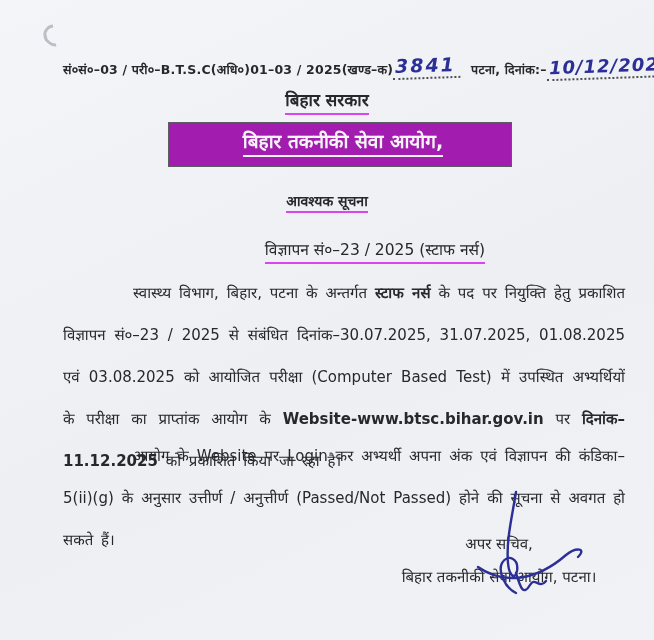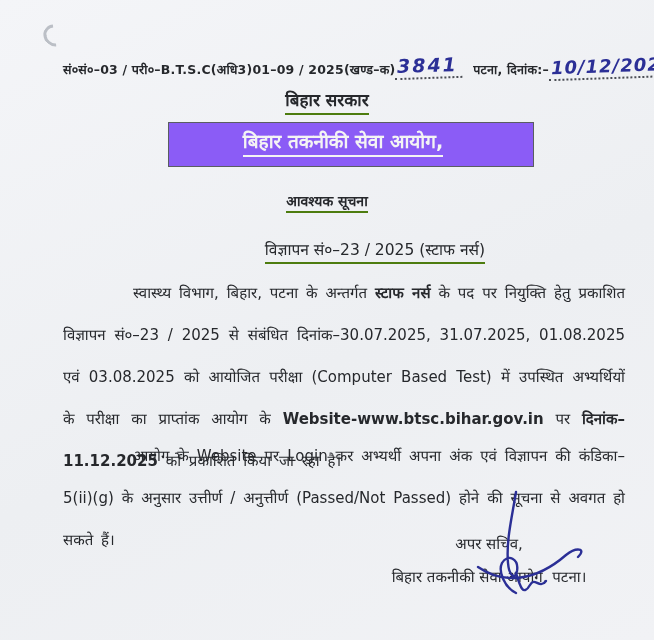--- a/index.html
+++ b/index.html
@@ -43,28 +43,28 @@
   .place-date{margin-left:11px;}
   .hand-date{
     font-size:18px;letter-spacing:1px;
     border-bottom:2px dotted #4b4e55;
     padding:0 2px 1px 2px;
     transform:rotate(-2deg);
     display:inline-block;position:relative;top:-2px;
   }
 
   .center{width:100%;text-align:center;}
-  .u{ border-bottom:2px solid #4d7c0f; padding-bottom:2px; display:inline-block; line-height:1.15;}
+  .u{ border-bottom:2px solid #d946ef; padding-bottom:2px; display:inline-block; line-height:1.15;}
 
   .gov-title{position:absolute;left:0;top:90px;font-size:17px;font-weight:700;}
 
   .org-box{
     position:absolute;left:169px;top:123px;width:336px;
-    background:#8b5cf6;color:#f4f4f4;
-    text-align:center;padding:7px 22px 9px 6px;
+    background:#a21caf;color:#f4f4f4;
+    text-align:center;padding:7px 0 9px 6px;
     box-shadow:0 0 0 1px #5a5d62;
   }
   .org-box .l1{font-size:19px;font-weight:700;}
   .org-box .l2{font-size:14.5px;font-weight:700;margin-top:2px;}
   .org-box .u{border-bottom-color:#f4f4f4;}
 
   .notice-heading{position:absolute;left:0;top:193px;font-size:14px;font-weight:700;}
   .advert-heading{position:absolute;left:16px;top:241px;font-size:15.5px;font-weight:400;padding-left:32px;}
 
   .body-text{
@@ -72,34 +72,34 @@
     font-size:15px;line-height:42px;
     text-align:justify;word-spacing:3px;
   }
   .p1{top:272px;}
   .p2{top:435px;}
   .indent{display:inline-block;width:70px;}
   .b{font-weight:700;}
 
   .sig-svg{position:absolute;right:34px;top:489px;z-index:2;}
   .sig-block{
-    position:absolute;right:40px;top:535px;width:250px;
+    position:absolute;right:30px;top:535px;width:250px;
     text-align:center;font-size:15px;line-height:1.25;z-index:1;
   }
   .sig-org{margin-top:14px;white-space:nowrap;}
 </style>
 </head>
 <body>
 
 <div class="doc">
 
   <div class="scan-mark"></div>
 
   <div class="ref-line">
-    <span>सं०सं०–03 / परी०–B.T.S.C(अधि3)01–09 / 2025(खण्ड–क)</span>
+    <span>सं०सं०–03 / परी०–B.T.S.C(अधि०)01–03 / 2025(खण्ड–क)</span>
     <span class="hand hand-number">3841</span>
     <span class="place-date">पटना, दिनांक:–</span>
     <span class="hand hand-date">10/12/2025</span>
   </div>
 
   <div class="center gov-title">
     <span class="u">बिहार सरकार</span>
   </div>
 
   <div class="org-box">

